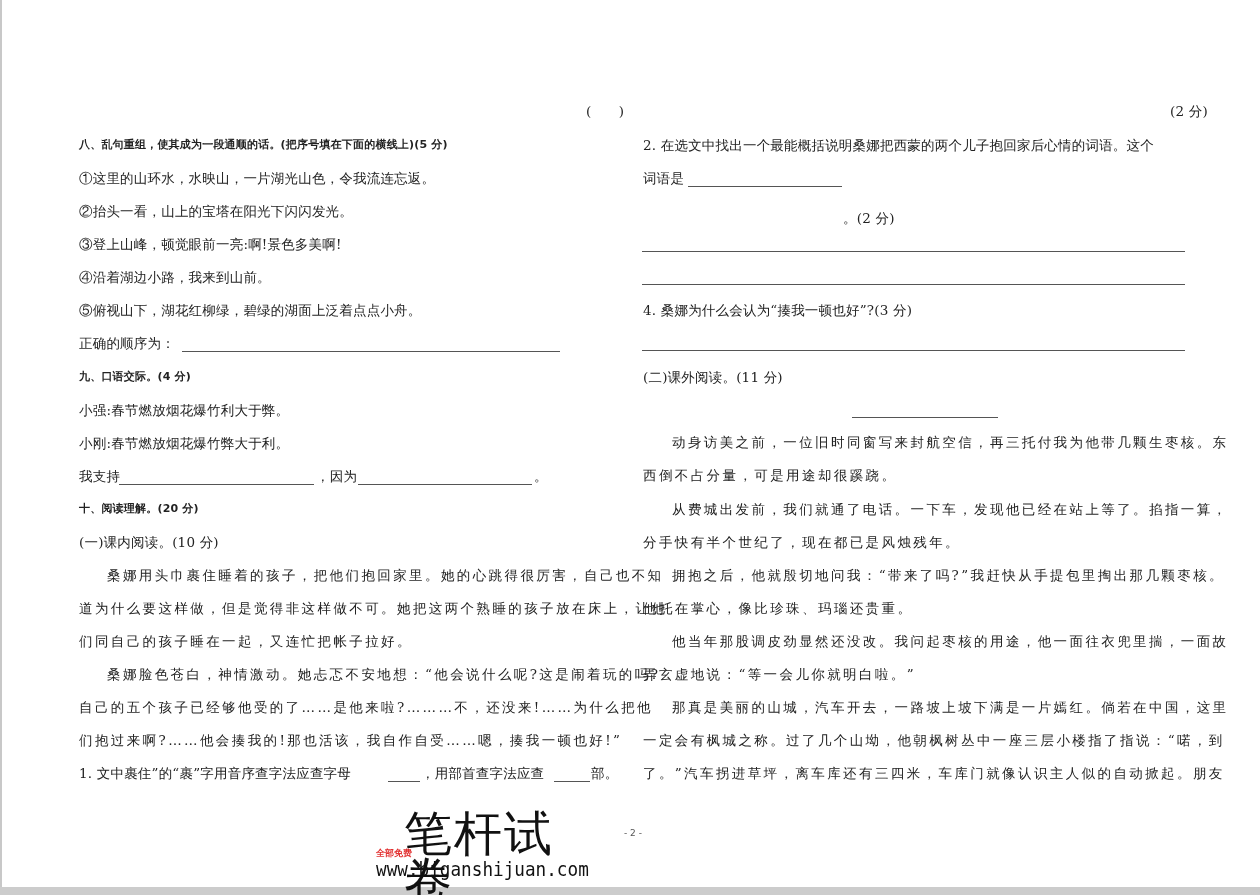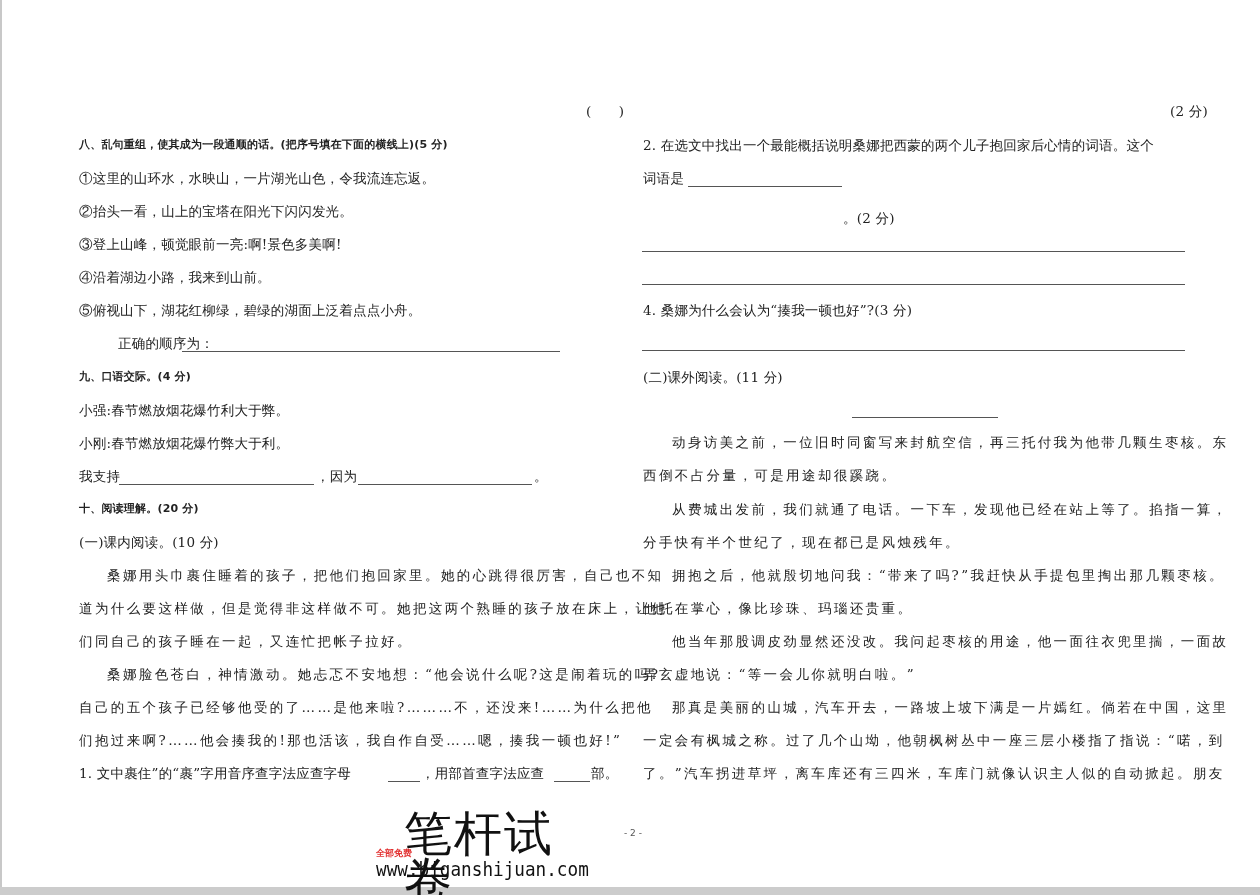--- a/index.html
+++ b/index.html
@@ -105,21 +105,21 @@
   <div class="bottom-edge"></div>
 
   <div class="line" style="left:586px; top:102px;">(　　)</div>
 
   <div class="line bold" style="left:79px; top:136px;">八、乱句重组，使其成为一段通顺的话。(把序号填在下面的横线上)(5 分)</div>
   <div class="line" style="left:79px; top:169px;">①这里的山环水，水映山，一片湖光山色，令我流连忘返。</div>
   <div class="line" style="left:79px; top:202px;">②抬头一看，山上的宝塔在阳光下闪闪发光。</div>
   <div class="line" style="left:79px; top:235px;">③登上山峰，顿觉眼前一亮:啊!景色多美啊!</div>
   <div class="line" style="left:79px; top:268px;">④沿着湖边小路，我来到山前。</div>
   <div class="line" style="left:79px; top:301px;">⑤俯视山下，湖花红柳绿，碧绿的湖面上泛着点点小舟。</div>
-  <div class="line" style="left:79px; top:334px;margin-left:39px;">
+  <div class="line" style="left:79px; top:334px;">
     <span>正确的顺序为：</span>
   </div>
   <div class="hr" style="left:182px; top:351px; width:378px;"></div>
 
   <div class="line bold" style="left:79px; top:368px;">九、口语交际。(4 分)</div>
   <div class="line" style="left:79px; top:401px;">小强:春节燃放烟花爆竹利大于弊。</div>
   <div class="line" style="left:79px; top:434px;">小刚:春节燃放烟花爆竹弊大于利。</div>
   <div class="line" style="left:79px; top:467px;">
     <span>我支持</span>
   </div>

